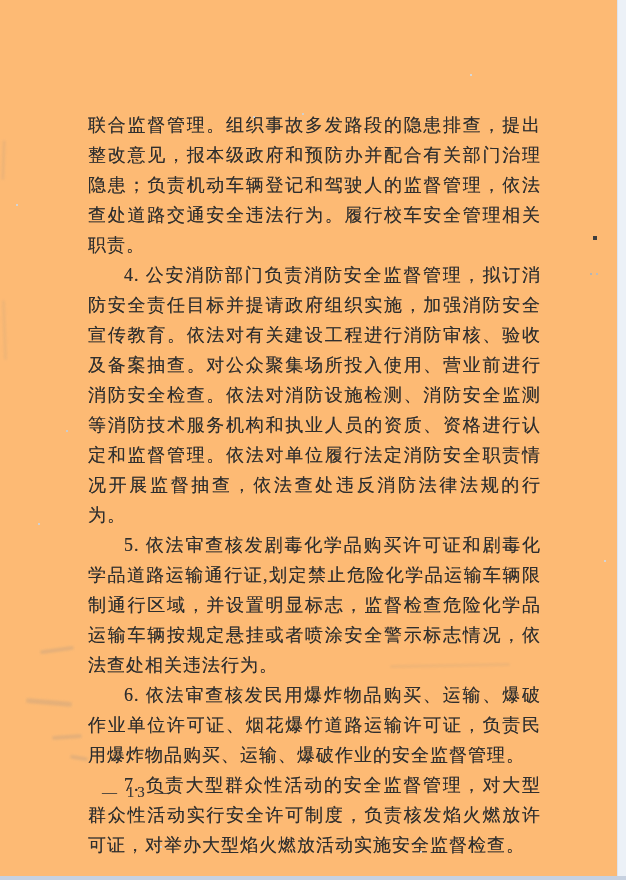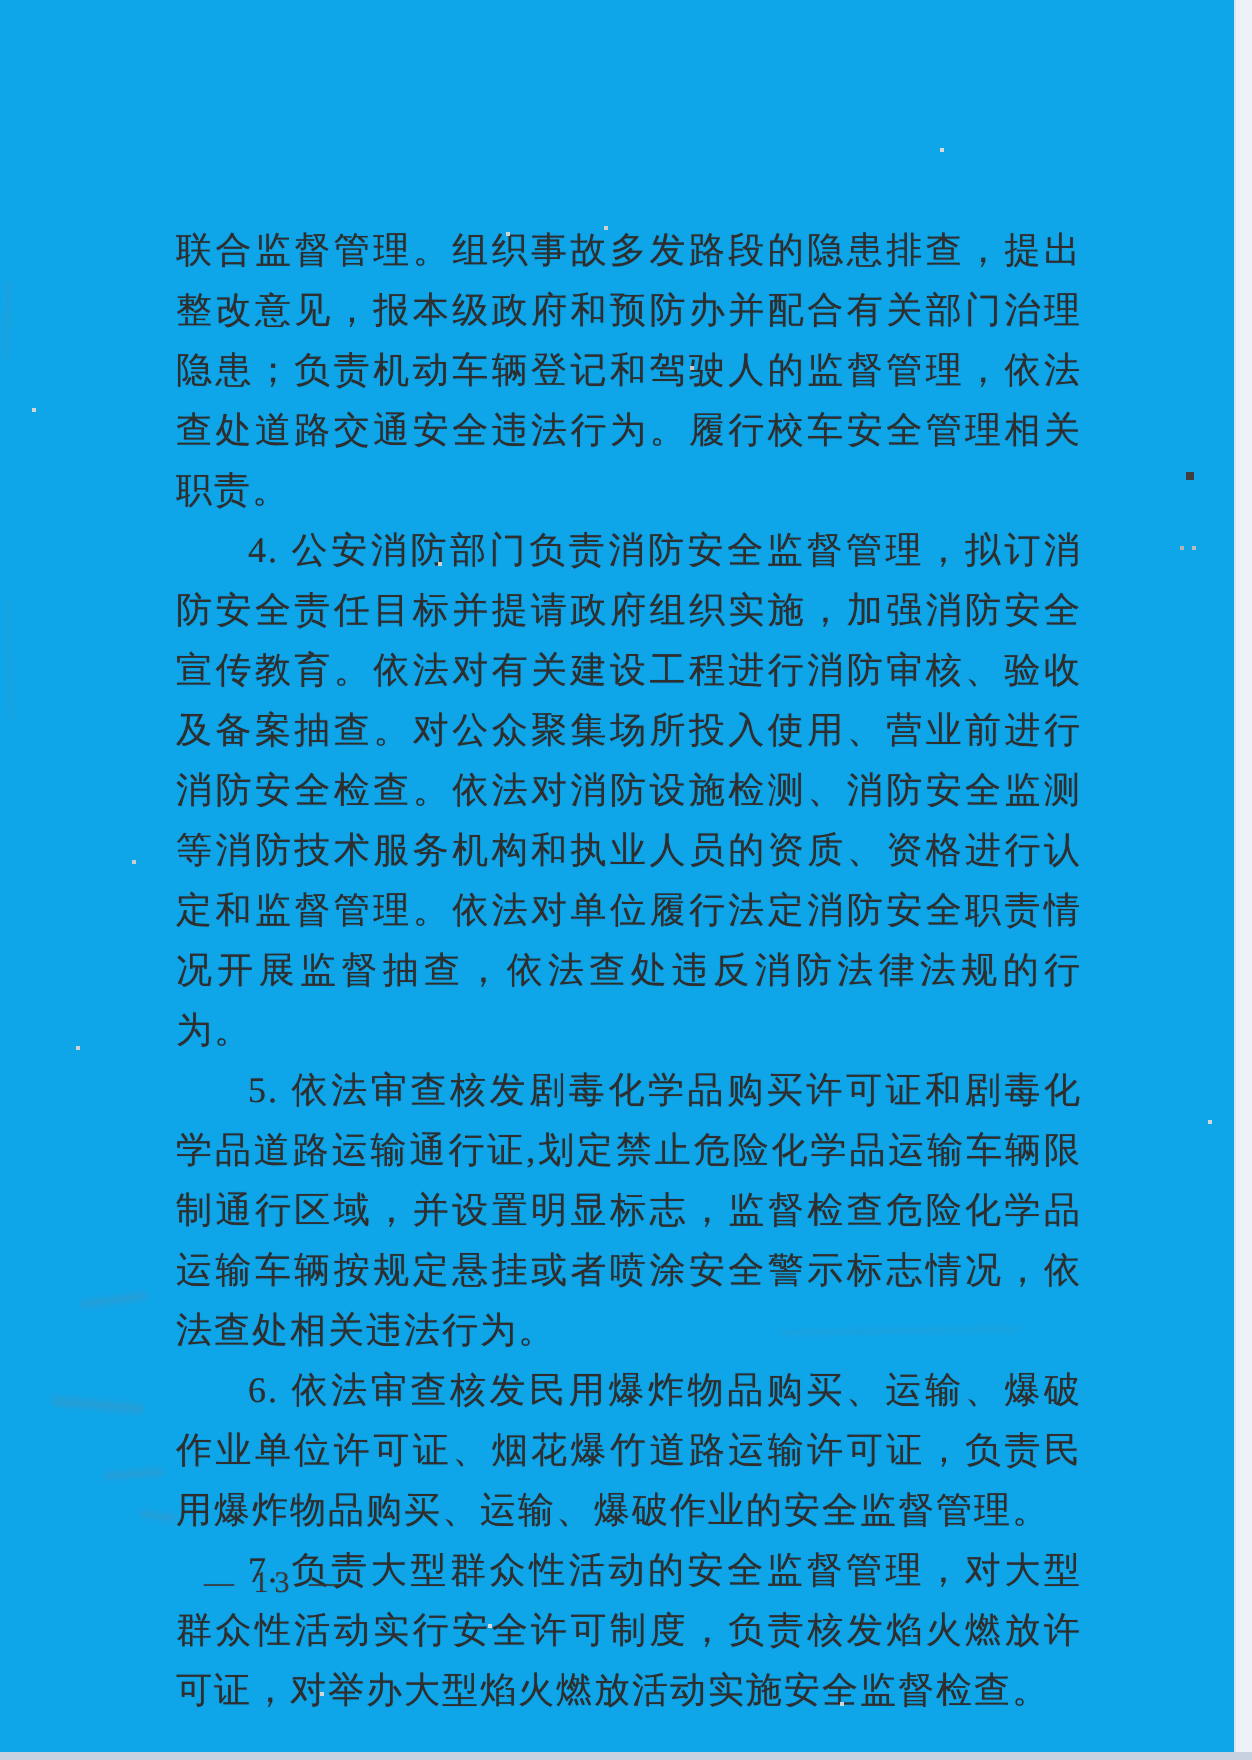--- a/index.html
+++ b/index.html
@@ -4,21 +4,21 @@
 <style>
   html, body {
     margin: 0;
     padding: 0;
     background: #ffffff;
   }
   .page {
     position: relative;
     width: 626px;
     height: 880px;
-    background: #0ea5e9;
+    background: #fdba74;
     overflow: hidden;
     font-family: "Liberation Serif", "DejaVu Serif", serif;
   }
   
   .content {
     position: absolute;
     left: 88px;
     top: 110px;
     width: 453px;
     color: #2e2e2e;

